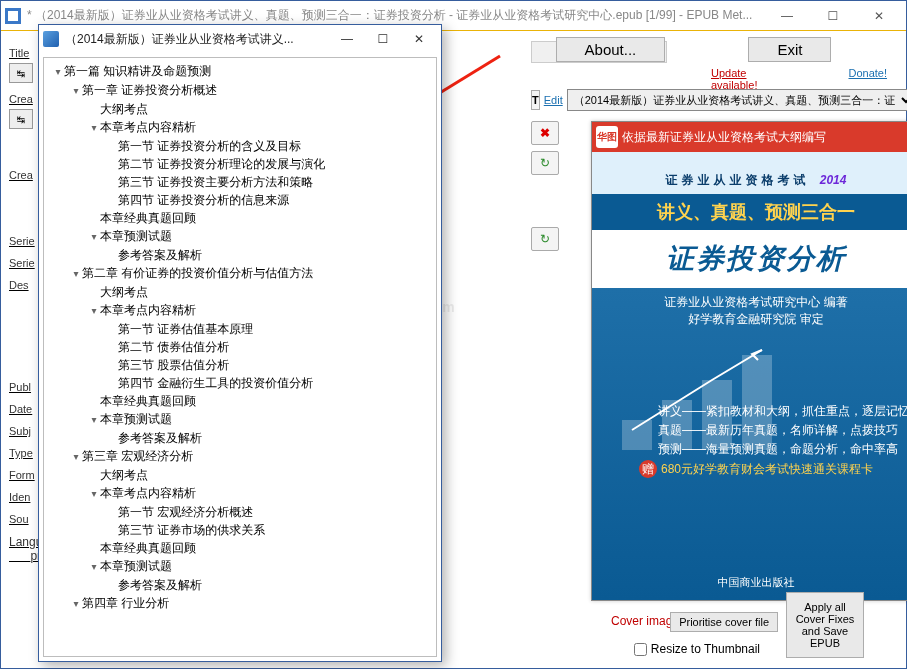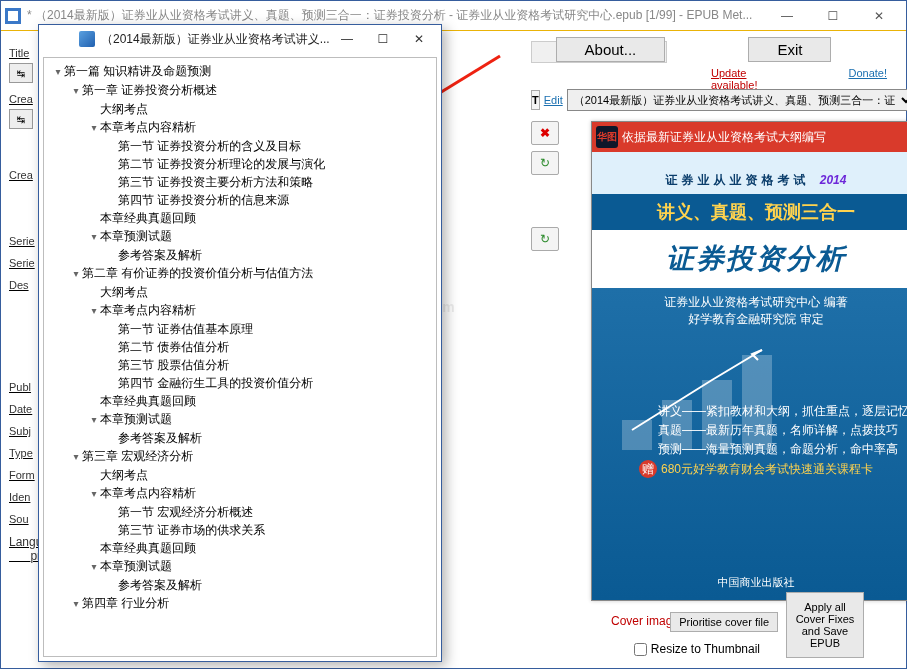--- a/index.html
+++ b/index.html
@@ -39,21 +39,21 @@
 
 
 .icon-col { position: absolute; left: 460px; top: 90px; display: flex; flex-direction: column; gap: 6px; }
 .icon-col .ib { width: 28px; height: 24px; border: 1px solid #aaa; background: #f4f4f4; display: flex; align-items: center; justify-content: center; border-radius: 2px; }
 .ib.red { color: #d00; font-weight: bold; }
 .ib.green { color: #2a8a2a; }
 
 
 .cover { position: absolute; left: 520px; top: 90px; width: 330px; height: 480px; background: linear-gradient(to bottom, #e8f3fb 0%, #a8cfe8 15%, #1e6fa8 35%, #0a5a93 100%); border: 1px solid #888; box-shadow: 0 0 4px rgba(0,0,0,0.2); color: #fff; overflow: hidden; }
 .cover .topline { background: #d93a2b; color: #fff; font-size: 12px; padding: 4px; display: flex; align-items: center; gap: 4px; }
-.cover .topline .logo { width: 22px; height: 22px; background: #0f172a; border-radius: 3px; color: #d93a2b; display: inline-flex; align-items: center; justify-content: center; font-size: 10px; font-weight: bold; }
+.cover .topline .logo { width: 22px; height: 22px; background: #ffffff; border-radius: 3px; color: #d93a2b; display: inline-flex; align-items: center; justify-content: center; font-size: 10px; font-weight: bold; }
 .cover .t1 { font-size: 22px; color: #0a3d6b; background: #dff0fb; padding: 12px 8px 4px; text-align: center; font-weight: bold; letter-spacing: 4px; }
 .cover .t1 .yr { color: #6d28d9; letter-spacing: 0; font-style: italic; }
 .cover .t2bar { background: #0a5a93; padding: 6px; text-align: center; }
 .cover .t2 { color: #ffd34e; font-size: 18px; font-weight: bold; }
 .cover .t3 { background: #fff; text-align: center; padding: 10px 4px; }
 .cover .t3 span { color: #0a5a93; font-size: 28px; font-weight: bold; font-style: italic; letter-spacing: 2px; }
 .cover .t4 { text-align: center; font-size: 11px; color: #fff; padding: 6px 0 12px; }
 .cover .chart { height: 110px; position: relative; margin: 0 20px; }
 .cover .chart .bar { position: absolute; bottom: 0; width: 30px; background: rgba(255,255,255,0.25); }
 .cover .desc { position: absolute; right: 10px; top: 280px; font-size: 9px; color: #fff; text-align: left; line-height: 1.6; }
@@ -67,21 +67,21 @@
 
 
 .arrow { position: absolute; left: 370px; top: 50px; width: 140px; height: 100px; pointer-events: none; }
 
 
 .wm { position: absolute; left: 330px; top: 270px; color: rgba(0,0,0,0.08); font-size: 40px; font-weight: bold; pointer-events: none; display:flex; align-items:center; gap:6px;}
 .wm .shield { width: 48px; height: 56px; background: rgba(0,0,0,0.06); border-radius: 8px; display:flex; align-items:center; justify-content:center; font-size:20px;}
 
 
 .toc-window { position: absolute; left: 38px; top: 24px; width: 404px; height: 638px; background: #fff; border: 1px solid #365d9d; box-shadow: 4px 4px 12px rgba(0,0,0,0.3); display: flex; flex-direction: column; }
-.toc-titlebar { height: 28px; display: flex; align-items: center; padding: 0 4px; margin-left: 36px; }
+.toc-titlebar { height: 28px; display: flex; align-items: center; padding: 0 4px; }
 .toc-titlebar .ticon { width: 16px; height: 16px; background: linear-gradient(135deg,#5aa0e0,#2060b0); border-radius:2px; margin-right: 6px; display:inline-block; }
 .toc-title { flex: 1; font-size: 12px; color: #222; white-space: nowrap; overflow: hidden; }
 .toc-win-controls { display: flex; }
 .toc-win-controls .wc { width: 36px; height: 24px; display: flex; align-items: center; justify-content: center; font-size: 12px; color: #333; cursor:pointer; }
 .toc-body { flex: 1; border: 1px solid #bdbdbd; margin: 4px; overflow-y: scroll; overflow-x: auto; padding: 4px 0; position: relative; background:#fff; }
 .toc-body::-webkit-scrollbar { width: 16px; }
 .toc-body::-webkit-scrollbar-track { background: #f0f0f0; }
 .toc-body::-webkit-scrollbar-thumb { background: #c2c2c2; border: 1px solid #a8a8a8; }
 .tree { list-style: none; }
 .tree li { white-space: nowrap; line-height: 18px; font-size: 13px; color: #000; }

